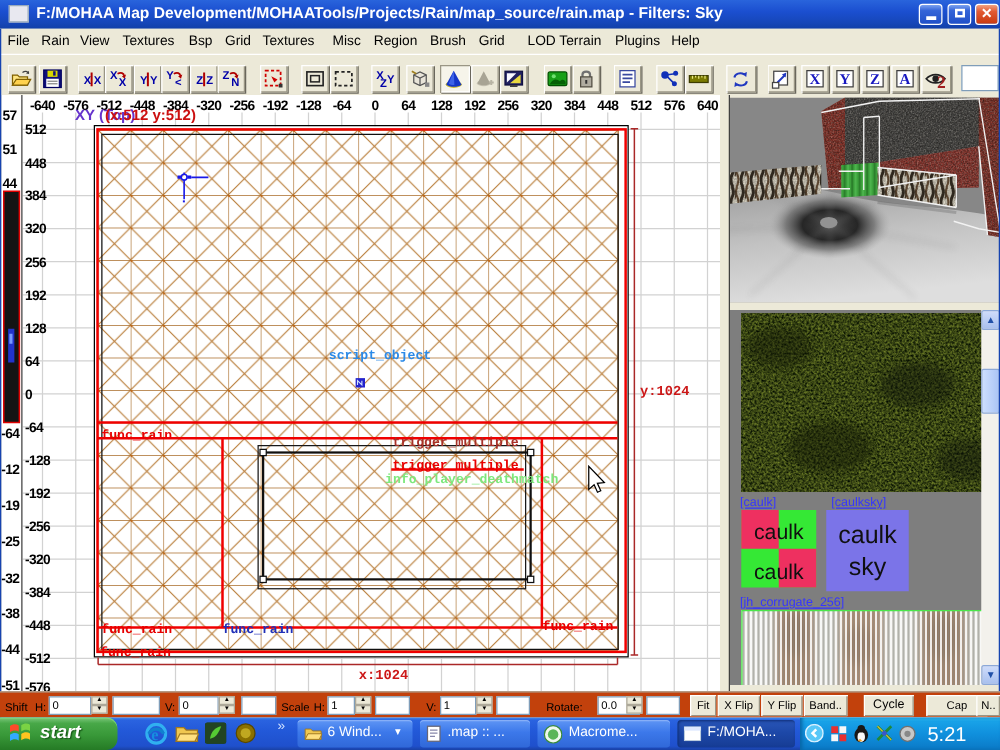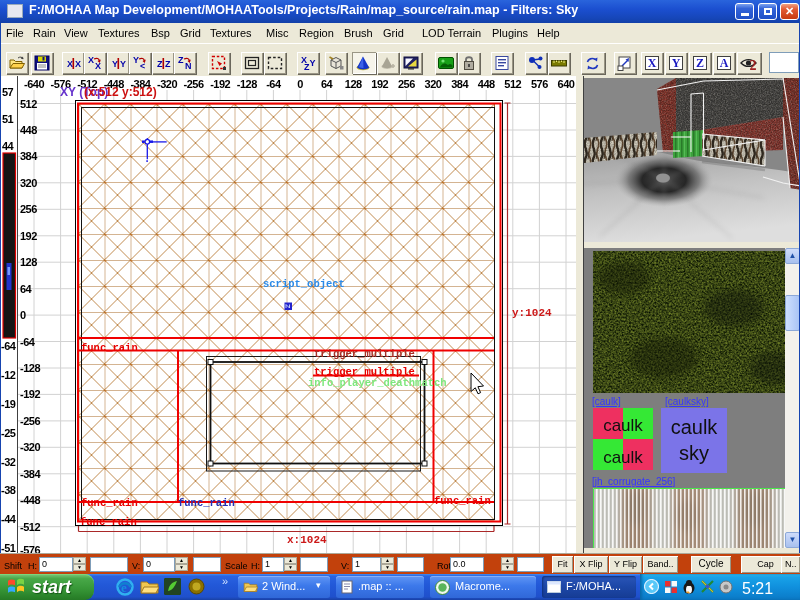--- a/index.html
+++ b/index.html
@@ -583,21 +583,21 @@
       </div>
 <div class="fld" style="left:300px;width:28px"></div>
 <span class="lb" style="left:341px">V:</span>
 <div class="fld" style="left:352px;width:29px">1</div>
       <div class="spin" style="left:381px">
         <i style="top:0">▲</i>
         <i style="top:7px">▼</i>
       </div>
 <div class="fld" style="left:397px;width:27px"></div>
 <span class="lb" style="left:437px">Rotate:</span>
-<div class="fld" style="left:450px;width:34px">0.0</div>
+<div class="fld" style="left:478px;width:34px">0.0</div>
       <div class="spin" style="left:501px">
         <i style="top:0">▲</i>
         <i style="top:7px">▼</i>
       </div>
 <div class="fld" style="left:517px;width:27px"></div>
 <div class="btn" style="left:552px;width:21px">Fit</div>
 <div class="btn" style="left:574px;width:34px">X Flip</div>
 <div class="btn" style="left:609px;width:33px">Y Flip</div>
 <div class="btn" style="left:643px;width:35px">Band..</div>
 <div class="btn" style="left:691px;width:40px;font-size:10px">Cycle &gt;</div>
@@ -607,21 +607,21 @@
 <div id="task" class="abs">
 <div style="position:absolute;left:0;top:0;width:94px;height:26px;background:linear-gradient(180deg,#7cc87c 0%,#48a848 18%,#389838 55%,#257a25 100%);border-radius:0 9px 9px 0;box-shadow:inset 0 1px 0 #7cd67c">
 <svg width="22" height="20" viewBox="0 0 22 20" style="position:absolute;left:6px;top:3px">
           <g transform="skewY(-4)">
             <path d="M2 4 C4 2.5 7 2.5 9 4 L9 9 C7 7.5 4 7.5 2 9 Z" fill="#ff4a2a"></path>
             <path d="M11 4 C13 2.5 16 2.5 18 4 L18 9 C16 7.5 13 7.5 11 9 Z" fill="#7ad344"></path>
             <path d="M2 11 C4 9.5 7 9.5 9 11 L9 16 C7 14.5 4 14.5 2 16 Z" fill="#33aaff"></path>
             <path d="M11 11 C13 9.5 16 9.5 18 11 L18 16 C16 14.5 13 14.5 11 16 Z" fill="#ffc420"></path>
           </g>
         </svg>
-<span style="position:absolute;left:32px;top:3px;color:#fff;font-size:18px;font-weight:bold;font-style:italic;text-shadow:1px 1px 1px #155515">start</span>
+<span style="position:absolute;left:32px;top:3px;color:#fff;font-size:15px;font-weight:bold;font-style:italic;text-shadow:1px 1px 1px #155515">start</span>
 </div>
 <svg width="18" height="18" viewBox="0 0 18 18" style="position:absolute;left:116px;top:4px">
         <circle cx="9" cy="9" r="7.5" fill="none" stroke="#30b0f0" stroke-width="2.5"></circle>
         <path d="M3 9 C6 4 12 4 15 9" stroke="#1080d0" stroke-width="2.5" fill="none"></path>
         <text x="5" y="14" font-size="13" font-weight="bold" fill="#1590e0" font-family="Liberation Serif">e</text>
       </svg>
 <svg width="19" height="16" viewBox="0 0 19 16" style="position:absolute;left:140px;top:5px">
         <path d="M1 14 L1 3 L7 3 L9 5 L18 5 L18 14 Z" fill="#f0c750" stroke="#a07820"></path>
         <path d="M1 14 L4 8 L19 8 L16 14 Z" fill="#ffe080" stroke="#a07820"></path>
       </svg>
@@ -633,21 +633,21 @@
 <svg width="17" height="17" viewBox="0 0 17 17" style="position:absolute;left:188px;top:4px">
         <circle cx="8.5" cy="8.5" r="7.5" fill="#8a7000" stroke="#5a4800"></circle>
         <circle cx="8.5" cy="8.5" r="4" fill="#c0a820"></circle>
       </svg>
 <span style="position:absolute;left:222px;top:1px;color:#cfe0ff;font-size:11px">»</span>
 <div style="position:absolute;left:238px;top:2px;width:92px;height:22px;background:linear-gradient(180deg,#5f96f5,#3c78ea 45%,#3068d8);border-radius:3px;box-shadow:inset 0 1px 0 #86aff8">
 <svg width="15" height="12" viewBox="0 0 19 16" style="position:absolute;left:5px;top:5px">
           <path d="M1 14 L1 3 L7 3 L9 5 L18 5 L18 14 Z" fill="#f0c750" stroke="#a07820"></path>
           <path d="M1 14 L4 8 L19 8 L16 14 Z" fill="#ffe080" stroke="#a07820"></path>
         </svg>
-<span style="position:absolute;left:24px;top:4px;color:#fff;font-size:11px">2 Wind...</span>
+<span style="position:absolute;left:24px;top:4px;color:#fff;font-size:11px">6 Wind...</span>
 <span style="position:absolute;left:78px;top:4px;color:#fff;font-size:9px">▾</span>
       </div>
 <div style="position:absolute;left:336px;top:2px;width:88px;height:22px;background:linear-gradient(180deg,#5f96f5,#3c78ea 45%,#3068d8);border-radius:3px;box-shadow:inset 0 1px 0 #86aff8">
 <svg width="13" height="14" viewBox="0 0 13 14" style="position:absolute;left:5px;top:4px">
           <rect x="1" y="1" width="10" height="12" fill="#fff" stroke="#667"></rect>
           <path d="M3 4 H9 M3 6.5 H9 M3 9 H7" stroke="#88a" stroke-width="1"></path>
         </svg>
 <span style="position:absolute;left:22px;top:4px;color:#fff;font-size:11px">.map :: ...</span>
       </div>
 <div style="position:absolute;left:430px;top:2px;width:106px;height:22px;background:linear-gradient(180deg,#5f96f5,#3c78ea 45%,#3068d8);border-radius:3px;box-shadow:inset 0 1px 0 #86aff8">

